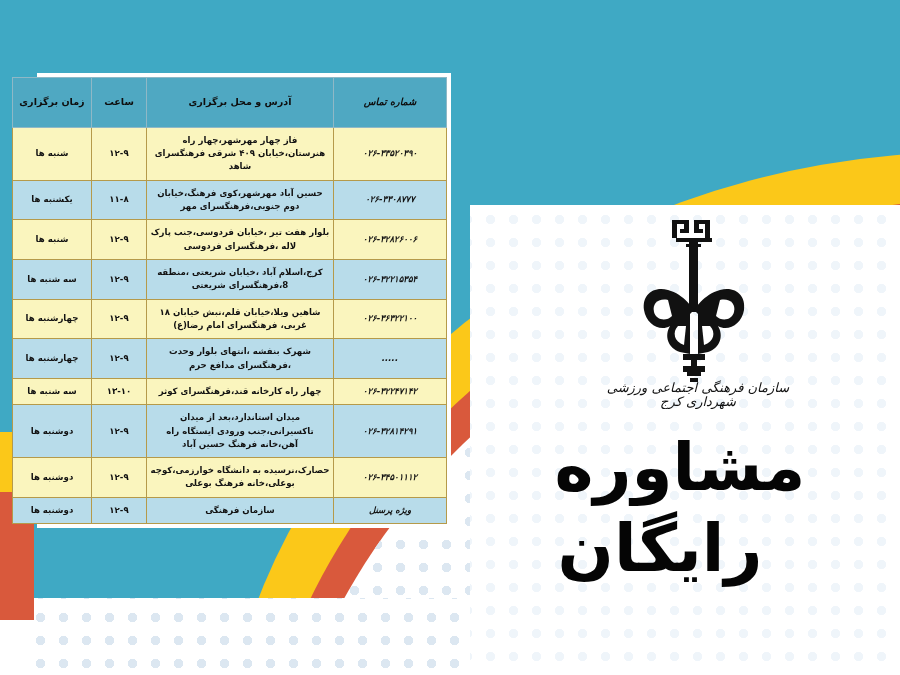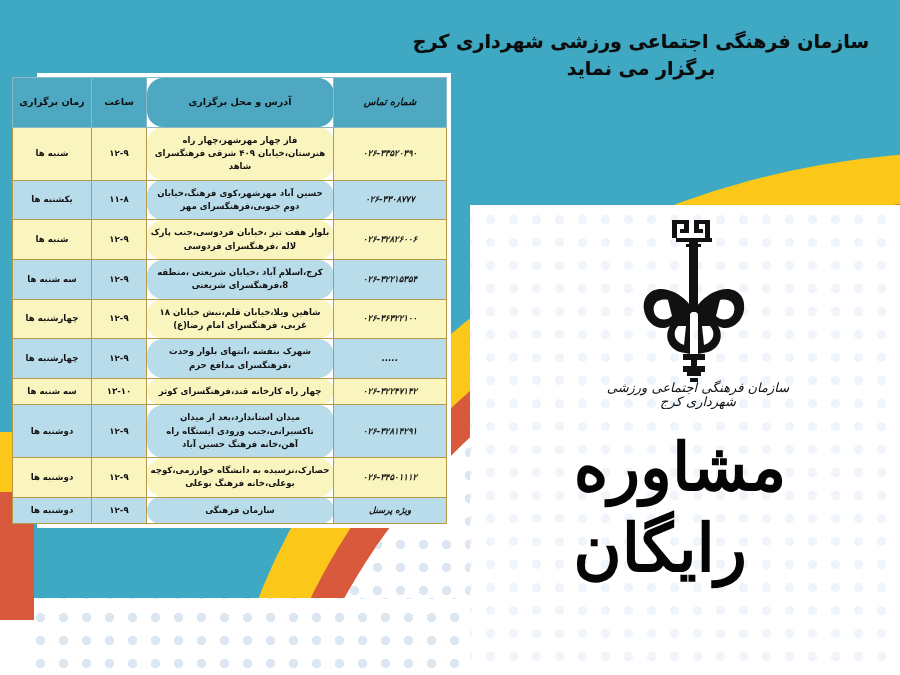--- a/index.html
+++ b/index.html
@@ -97,37 +97,36 @@
     vertical-align:middle;
     line-height:1.55;
   }
   table#schedule thead th{
     background:#4FA8C2;color:#0E0E0E;
     font-size:9.6px;padding:17px 3px;
     border-color:#8FB8C6;
   }
   .col-day  {width:72px;}
   .col-time {width:48px;}
-  .col-addr {width:180px;border-radius:16px;}
+  .col-addr {width:180px;}
   .col-tel  {width:106px;font-style:italic;}
   tr.r-yellow td{background:#FAF5BE;}
   tr.r-blue   td{background:#B8DCEA;}
   td.addr{line-height:1.7;}
 
   
   #logo{position:absolute;left:598px;top:214px;width:200px;height:195px;}
   #logo svg{display:block;width:200px;height:195px;}
 
   
   #slogan{
     position:absolute;left:470px;top:428px;width:420px;
     text-align:center;color:#050505;
     font-weight:bold;font-size:66px;line-height:1.22;
     letter-spacing:-1px;
-    font-family:Liberation Serif, serif;
   }
   #slogan .line{display:block;}
   #slogan .line2{padding-right:40px;}
 </style>
 </head>
 <body>
 
 <div id="poster">
 
   <div class="arc" id="arc-yellow"></div>
@@ -140,24 +139,20 @@
 
   <div id="bottom-dots"></div>
 
   <div id="strip">
     <div class="seg" id="seg-teal"></div>
     <div class="seg" id="seg-yellow"></div>
     <div class="seg" id="seg-orange"></div>
     <div class="seg" id="seg-white"></div>
   </div>
 
-  <div id="title-block">
-    <div>سازمان فرهنگی اجتماعی ورزشی شهرداری کرج</div>
-    <div>برگزار می نماید</div>
-  </div>
 
   <div id="schedule-wrap">
     <table id="schedule">
       <thead>
         <tr>
           <th class="col-tel">شماره تماس</th>
           <th class="col-addr">آدرس و محل برگزاری</th>
           <th class="col-time">ساعت</th>
           <th class="col-day">زمان برگزاری</th>
         </tr>

